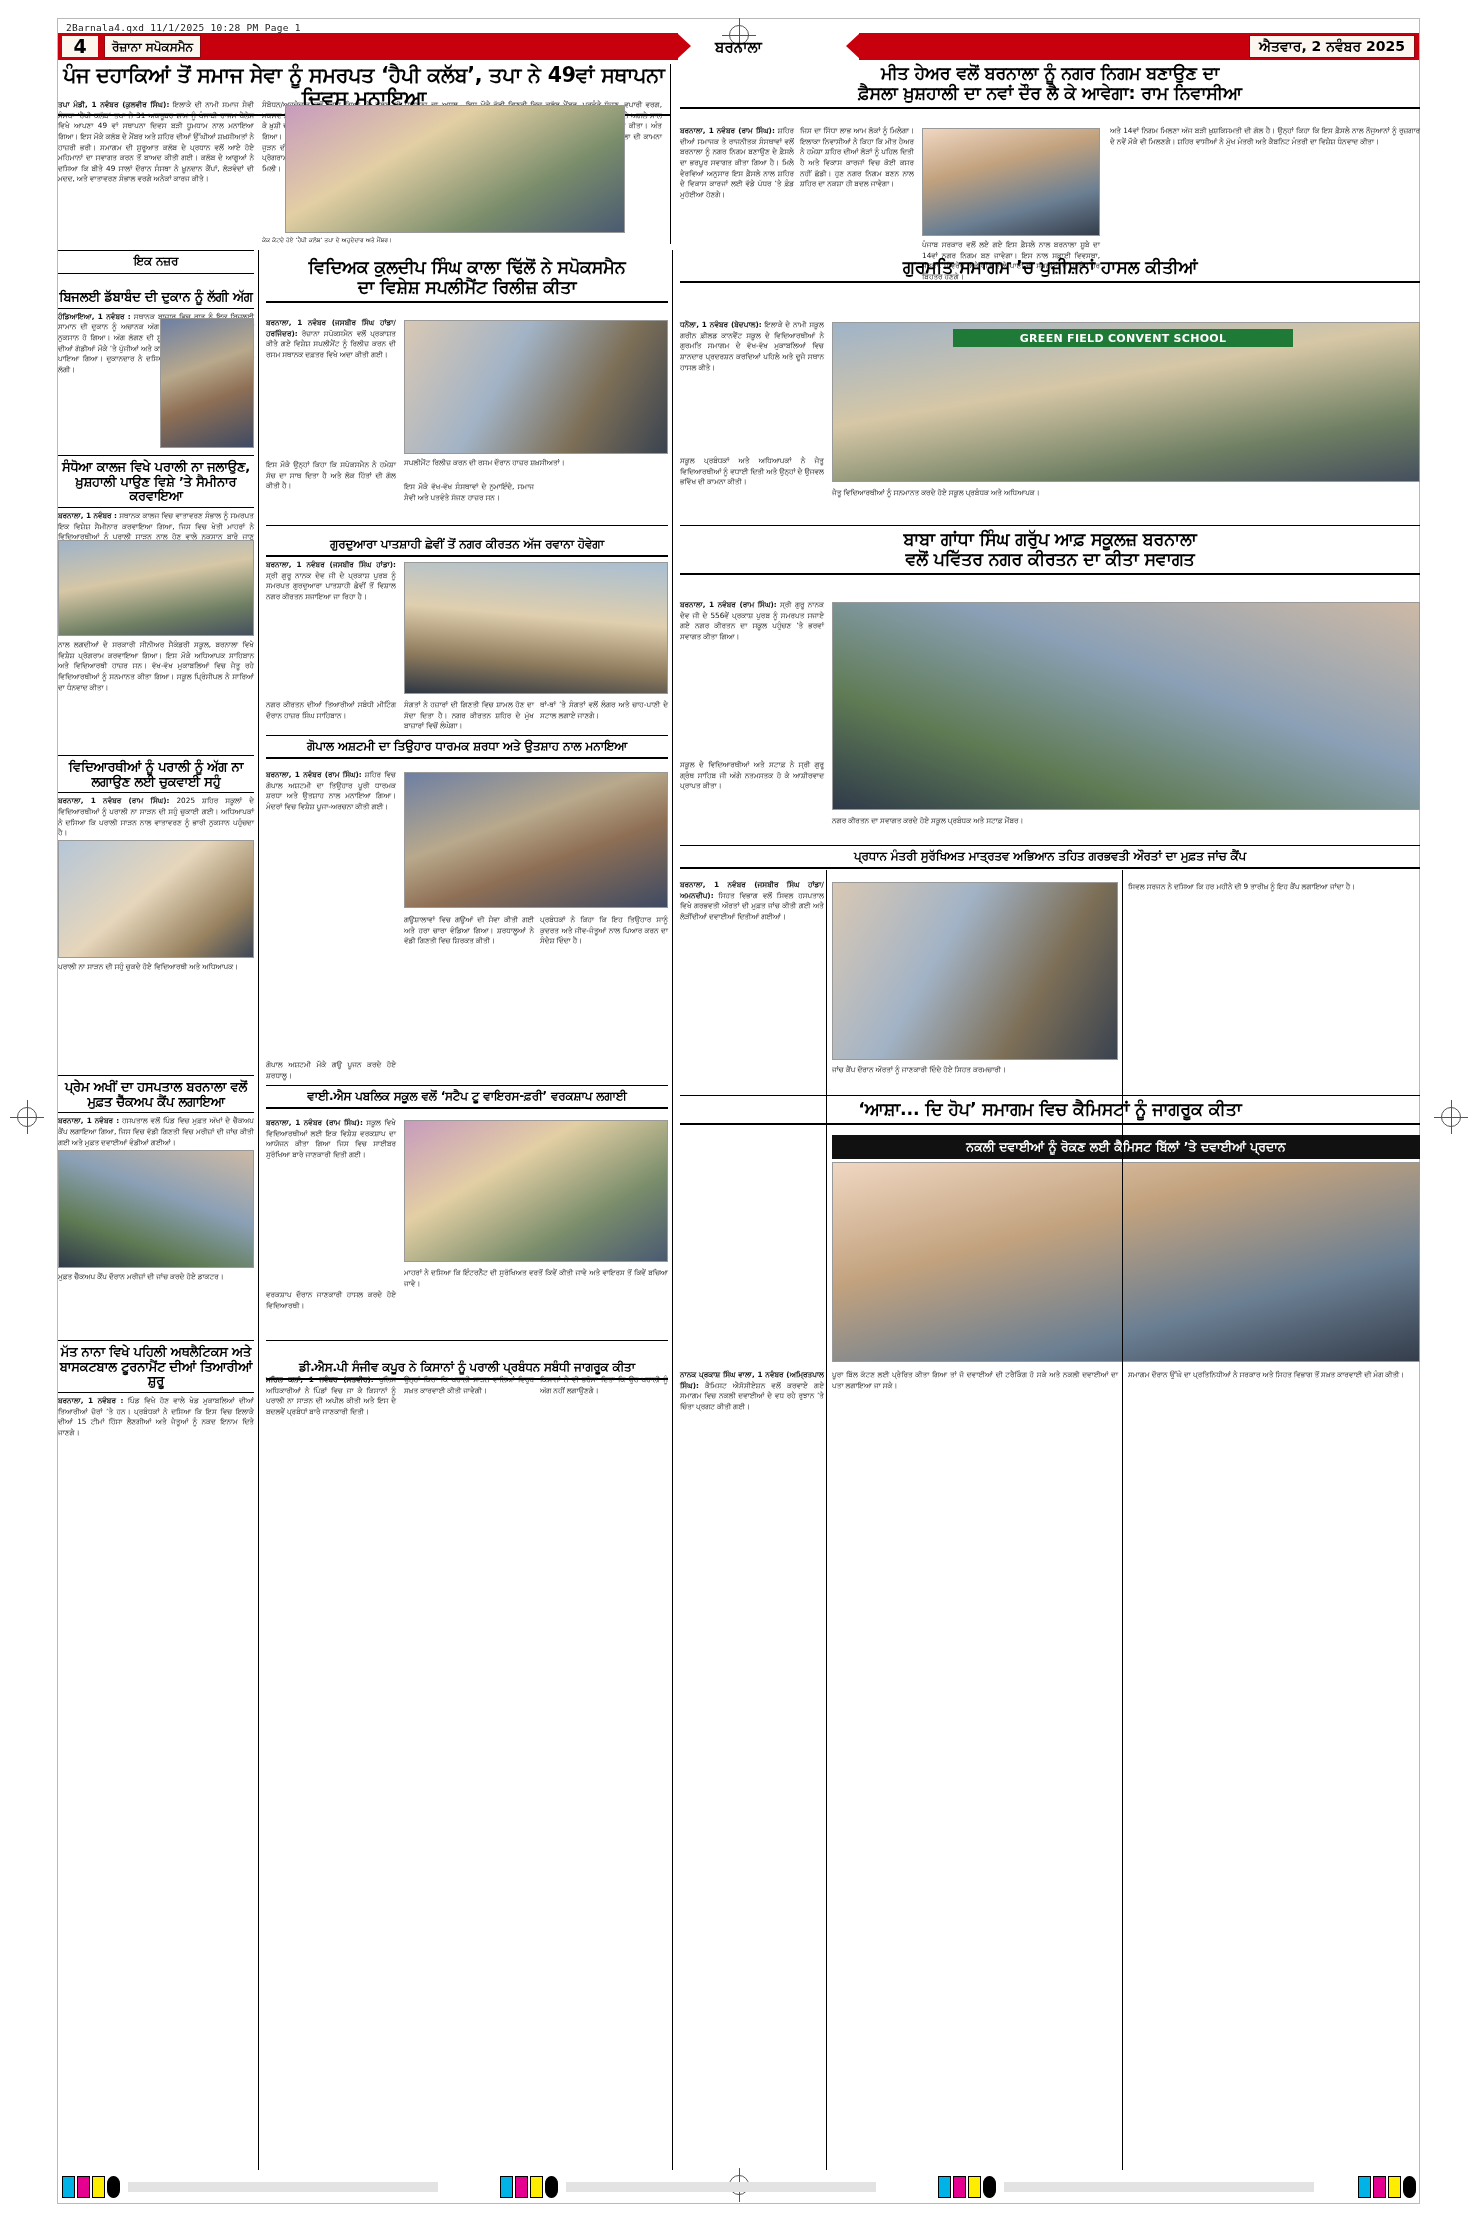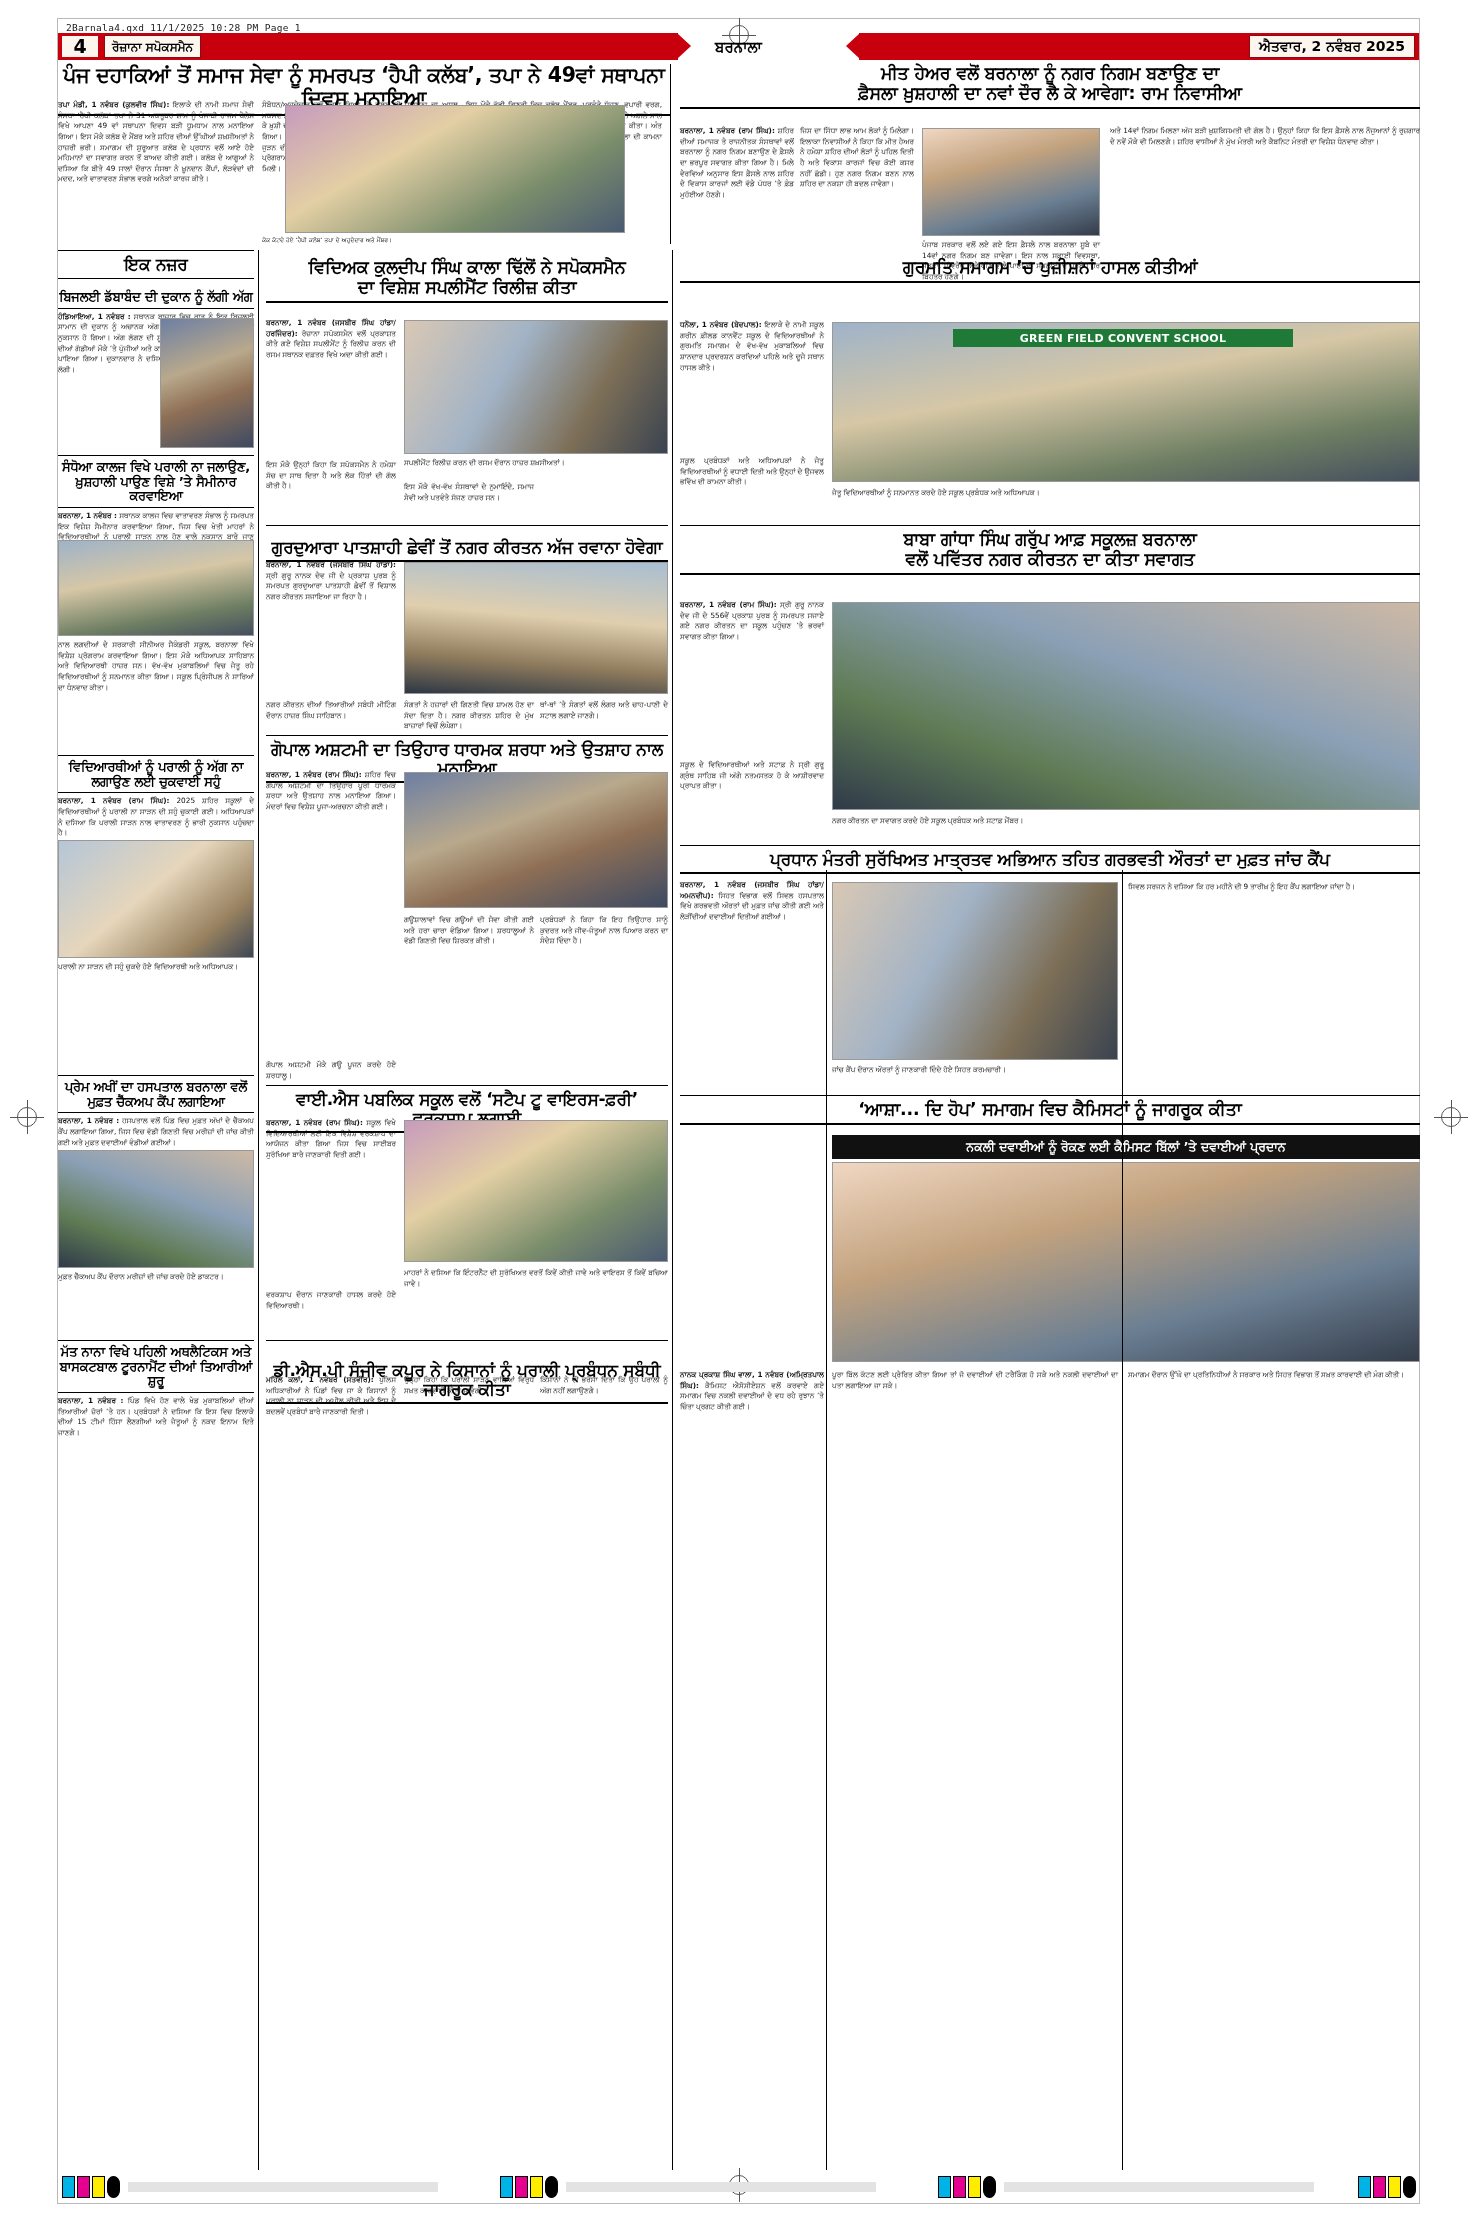--- a/index.html
+++ b/index.html
@@ -87,21 +87,21 @@
     font-weight:bold; font-size:14px; white-space:nowrap;
   }
 
   
   .hl{
     font-weight:bold; color:#000; line-height:1.13;
     letter-spacing:-.2px;
   }
   .hl-xl{ font-size:20.5px; }
   .hl-lg{ font-size:17.5px; }
-  .hl-md{ font-size:17px; }
+  .hl-md{ font-size:12px; }
   .hl-sm{ font-size:13px; }
 
   .body-col{
     font-size:7.3px; line-height:1.46; text-align:justify;
     color:#111; hyphens:auto; word-spacing:-0.3px;
   }
   .dateline{ font-weight:bold; }
   .hr-thin{ height:1px; background:#000; }
   .hr-med{ height:2px; background:#000; }
 

